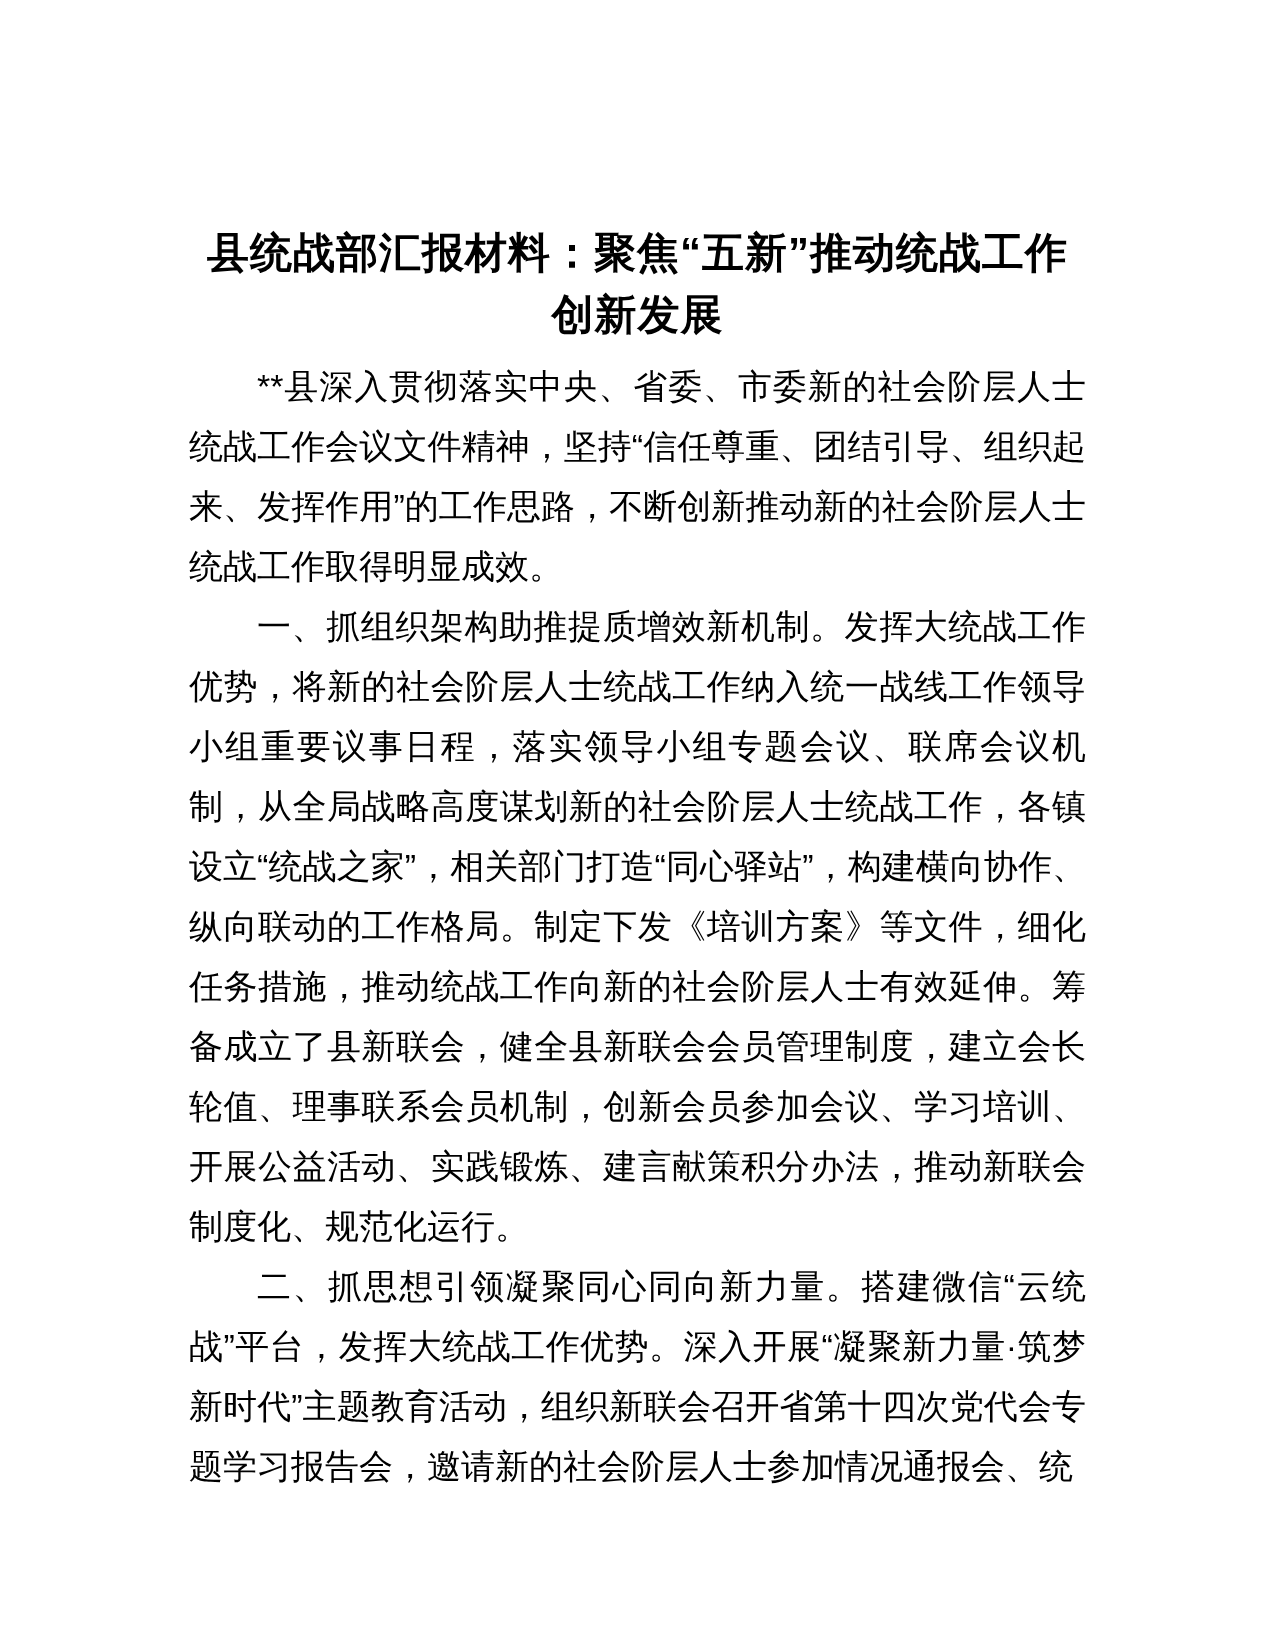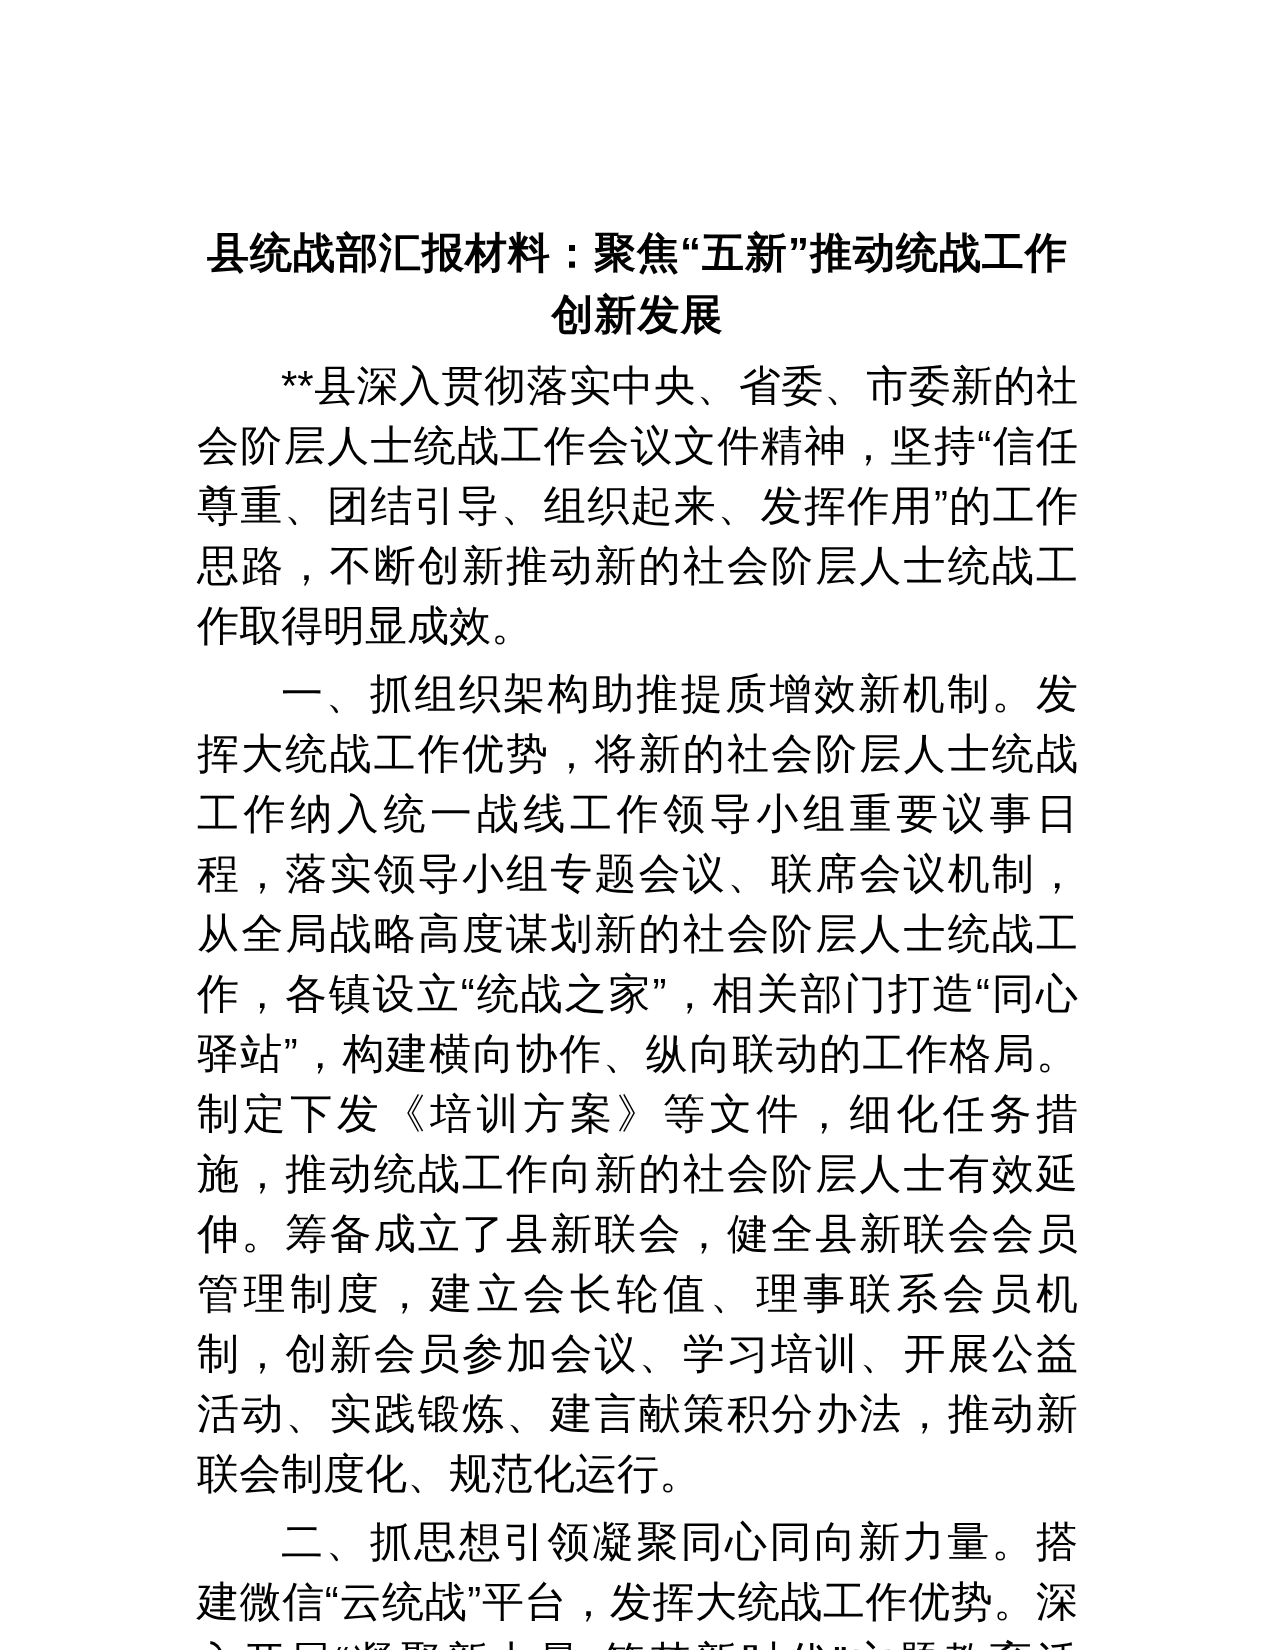--- a/index.html
+++ b/index.html
@@ -25,22 +25,22 @@
   .doc-title {
     margin: 0 0 10px 0;
     font-size: 42px;
     line-height: 62px;
     font-weight: 800;
     letter-spacing: 1px;
     text-align: center;
     color: #000000;
   }
   .doc-body p {
-    margin: 8px;
-    font-size: 42px;
+    margin: 0;
+    font-size: 34px;
     line-height: 60px;
     font-weight: 400;
     text-align: justify;
     text-indent: 2em;
     color: #000000;
     word-break: break-all;
   }
 </style>
 </head>
 <body>

